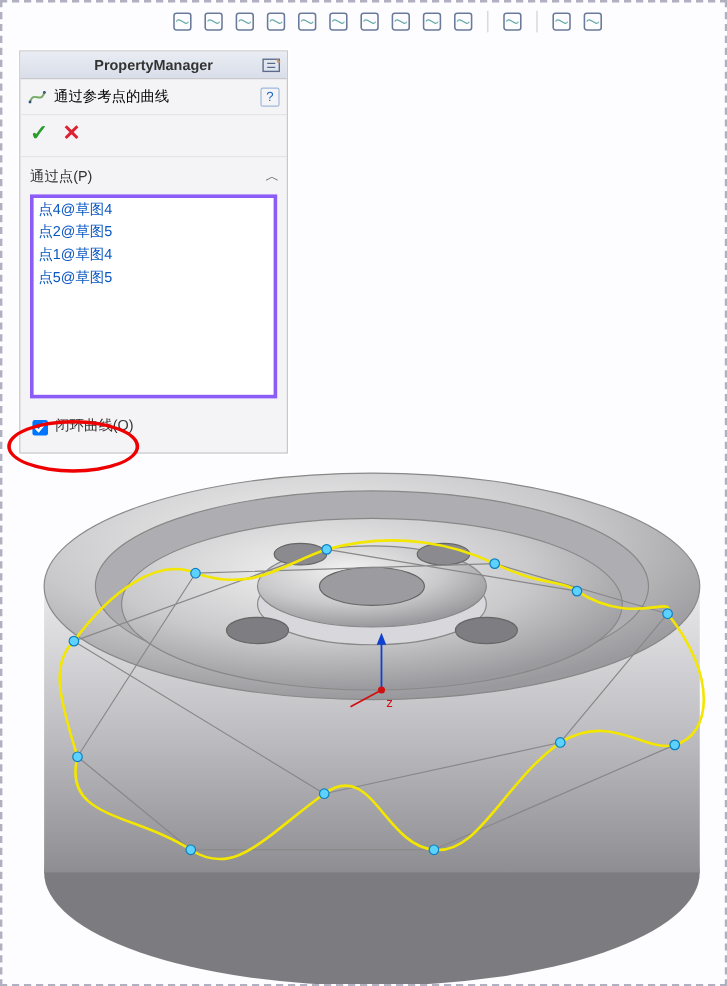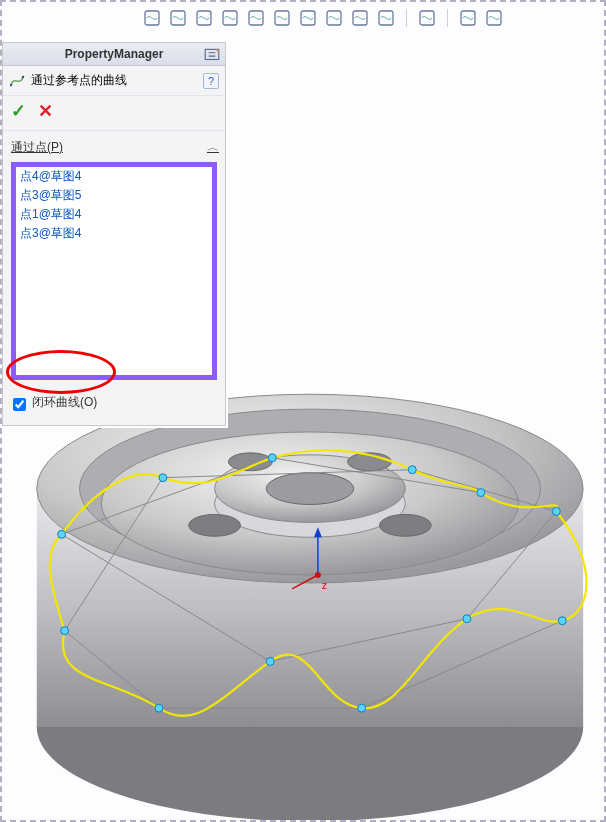--- a/index.html
+++ b/index.html
@@ -7,42 +7,42 @@
   .frame {
     width: 606px; height: 822px; position: relative;
     border: 2px dashed #b0b0c0; background: #fdfdff; overflow: hidden;
   }
   .toolbar { position: absolute; top: 6px; left: 140px; display: flex; gap: 6px; align-items: center; }
   .toolbar .tsep { width:1px; height:18px; background:#d0d0d8; margin:0 4px; }
   .ticn { width: 20px; height: 20px; display:flex; align-items:center; justify-content:center; cursor:pointer; }
   .ticn svg { width:18px; height:18px; }
 
   .panel {
-    position: absolute; top: 40px; left: 0; width: 224px;
+    position: absolute; top: 40px; left: 14px; width: 224px;
     background: #f4f4f6; border: 1px solid #c8c8cc; box-shadow: 0 0 0 2px #fff;
   }
   .pm-title {
     background: linear-gradient(#e9ecf2,#d9deea); border-bottom: 1px solid #c8c8cc;
     padding: 4px 6px; display:flex; align-items:center; justify-content:center; position:relative;
   }
   .pm-title span { font-weight:bold; color:#333; }
   .pm-pin { position:absolute; right:4px; top:3px; width:18px; height:18px; }
   .pm-sub {
     display:flex; align-items:center; gap:6px; padding:6px 6px; border-bottom:1px solid #e3e3ea;justify-content:flex-end;
   }
   .pm-help { margin-left:auto; color:#1a66c4; border:1px solid #9fb8d9; width:16px; height:16px; border-radius:2px; display:flex; align-items:center; justify-content:center; font-size:11px; }
   .pm-ok-x { display:flex; gap:12px; padding:4px 8px 8px 8px; border-bottom:1px solid #e3e3ea; }
   .ok { color:#2a9d2a; font-size:18px; font-weight:bold; }
   .x  { color:#d23; font-size:18px; font-weight:bold; }
 
-  .sect-hdr { display:flex; padding:8px 6px 4px 8px; color:#333;text-decoration:underline; }
+  .sect-hdr { display:flex; padding:8px 6px 4px 8px; color:#333; }
   .sect-hdr .chev { margin-left:auto; color:#666; }
   .listbox {
-    margin:2px 8px 4px 8px; border:5px solid #8b5cf6; background:#fff;
-    height: 218px; overflow-y:auto; font-size:12px; color:#0a57c0;
+    margin:2px 8px 4px 8px; border:3px solid #8b5cf6; background:#fff;
+    height: 170px; overflow-y:auto; font-size:12px; color:#0a57c0;
   }
   .listbox .row { padding:1px 4px; white-space:nowrap; cursor:pointer; }
 
   .chk-row { display:flex; align-items:flex-end; gap:6px; padding:10px 8px 14px 10px; color:#333; }
   .chk-row input { width:13px; height:13px; }
   .red-circle { position:absolute; left:4px; top:348px; width:110px; height:44px; border:3px solid #e00; border-radius:50%; pointer-events:none; }
 
   .viewport { position:absolute; top:34px; left:0; right:0; bottom:0; }
   .viewport svg { width:100%; height:100%; }
   .curve-pt { fill:#5dd2ff; stroke:#0a7fbf; stroke-width:1; }
@@ -224,23 +224,23 @@
     <div class="pm-ok-x">
       <span class="ok">✓</span>
       <span class="x">✕</span>
     </div>
     <div class="sect-hdr">
       <span>通过点(P)</span>
       <span class="chev">︿</span>
     </div>
     <div class="listbox" id="ptlist">
         <div class="row">点4@草图4</div>
-        <div class="row">点3@草图5</div>
+        <div class="row">点2@草图5</div>
         <div class="row">点1@草图4</div>
-        <div class="row">点3@草图4</div>
+        <div class="row">点5@草图5</div>
       </div>
     <label class="chk-row">
       <input type="checkbox" id="closedChk" checked="" style="">
       <span>闭环曲线(O)</span>
     </label>
   </div>
 
   <div class="red-circle"></div>
 </div>
 

